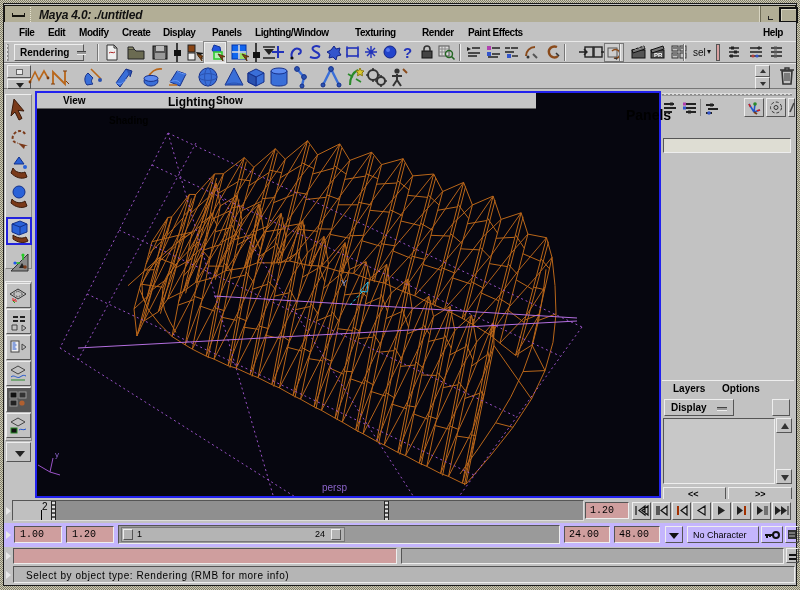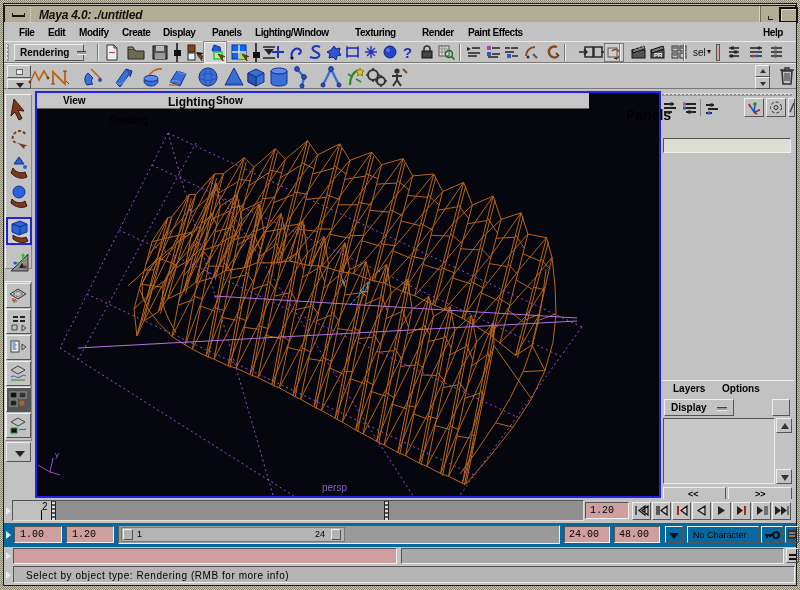--- a/index.html
+++ b/index.html
@@ -395,21 +395,21 @@
           <rect x="2" y="12" width="6" height="5" fill="#111" stroke="#2a8a2a"></rect>
           <path d="M10 14c2-2 4 1 7-1" fill="none" stroke="#2255cc"></path>
         </svg>
       </div>
     <div class="ab raised" style="left:2px;top:353px;width:25px;height:20px;">
         <div class="ab" style="left:8px;top:8px;width:0;height:0;border-left:5px solid transparent;border-right:5px solid transparent;border-top:6px solid #222;"></div>
       </div>
   </div>
 
   <div class="ab" style="left:31px;top:2px;width:626px;height:407px;background:#06060f;border:2px solid #2222ee;" id="viewport">
-    <div class="ab" style="left:0px;top:0px;width:552px;height:16px;background:#c6c6c6;border-bottom:1px solid #666;">
+    <div class="ab" style="left:0px;top:0px;width:499px;height:16px;background:#c6c6c6;border-bottom:1px solid #666;">
       <span class="ab t" style="left:26px;top:2px;font-size:10px;">View</span>
       <span class="ab t" style="left:72px;top:2px;font-size:10px;margin-top:20px;">Shading</span>
       <span class="ab t" style="left:131px;top:2px;font-size:12px;">Lighting</span>
       <span class="ab t" style="left:179px;top:2px;font-size:10px;">Show</span>
       <span class="ab t" style="left:589px;top:14px;font-size:14px;">Panels</span>
     </div>
     <div class="ab" style="left:0;top:17px;width:622px;height:386px;" id="vpcontent">
         <svg width="622" height="386" viewBox="0 0 622 386" style="position:absolute;left:0;top:0">
           <style>.m{stroke:#b96619;stroke-width:1;fill:none}.mh{stroke:#b4621a;stroke-width:1;fill:none}.gd{stroke:#9a52c8;stroke-width:1;stroke-dasharray:2 3;fill:none}.gs{stroke:#b46fe0;stroke-width:1;fill:none}.cy{stroke:#2fd2e8;stroke-width:1;stroke-dasharray:3 2;fill:none}</style>
           <line x1="115.0" y1="131.7" x2="97.0" y2="199.0" class="m"></line>
@@ -1126,21 +1126,21 @@
       </svg>
     </div>
 <div class="ab raised" style="left:768px;top:3px;width:19px;height:18px;">
       <svg class="ab" style="left:1px;top:1px" width="16" height="13">
         <path d="M1 2l6 4.5L1 11zM7 2l6 4.5L7 11z" fill="#222"></path>
         <path d="M14 2v9" stroke="#222" fill="none"></path>
       </svg>
     </div>
 </div>
 
-<div class="ab" style="left:4px;top:523px;width:792px;height:24px;background:#0369a1;" id="rangerow">
+<div class="ab" style="left:4px;top:523px;width:792px;height:24px;background:#c4b5fd;" id="rangerow">
   <div class="ab" style="left:2px;top:8px;width:0;height:0;border-top:4px solid transparent;border-bottom:4px solid transparent;border-left:5px solid #e8e8e8;"></div>
   <div class="ab sunken" style="left:10px;top:3px;width:48px;height:17px;background:#cf9e9e;">
       <span class="ab" style="left:5px;top:2px;font-size:10px;font-family:'Liberation Mono',monospace;">1.00</span>
     </div>
   <div class="ab sunken" style="left:62px;top:3px;width:48px;height:17px;background:#cf9e9e;">
       <span class="ab" style="left:5px;top:2px;font-size:10px;font-family:'Liberation Mono',monospace;">1.20</span>
     </div>
   <div class="ab sunken" style="left:114px;top:2px;width:442px;height:19px;background:#9a9a9a;">
     <div class="ab" style="left:2px;top:1px;width:224px;height:15px;background:#b4b4b4;border:1px solid #777;"></div>
     <div class="ab raised" style="left:4px;top:3px;width:10px;height:11px;"></div>

